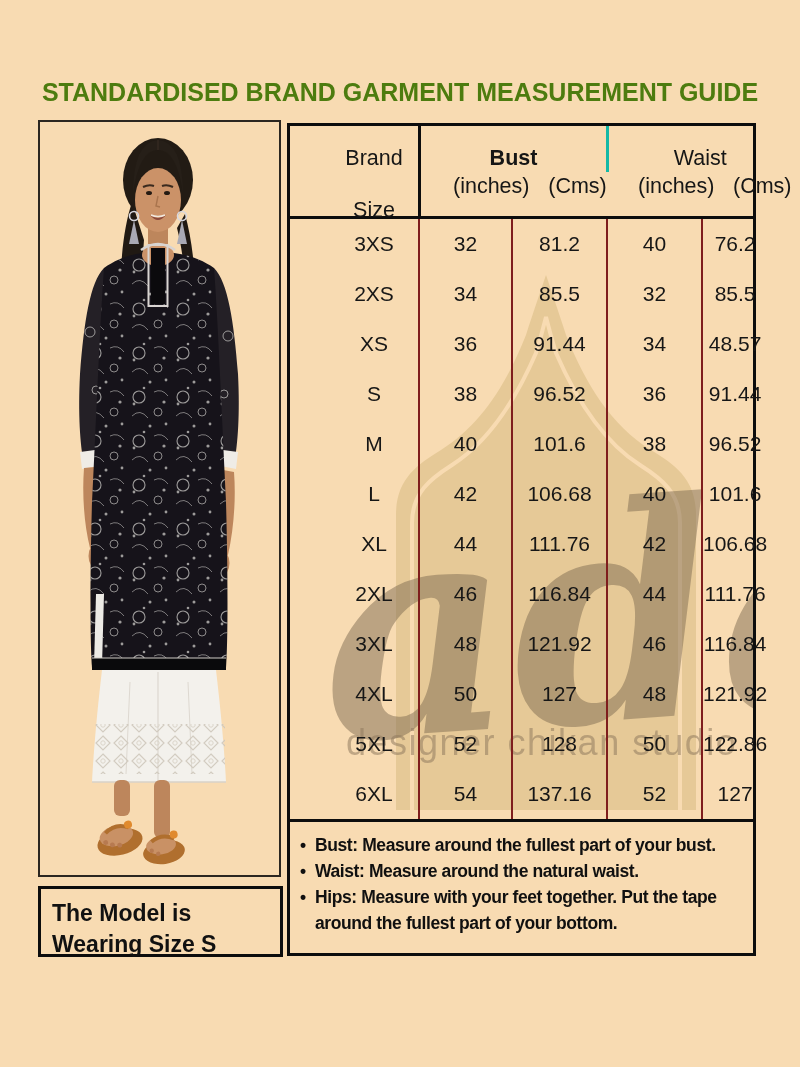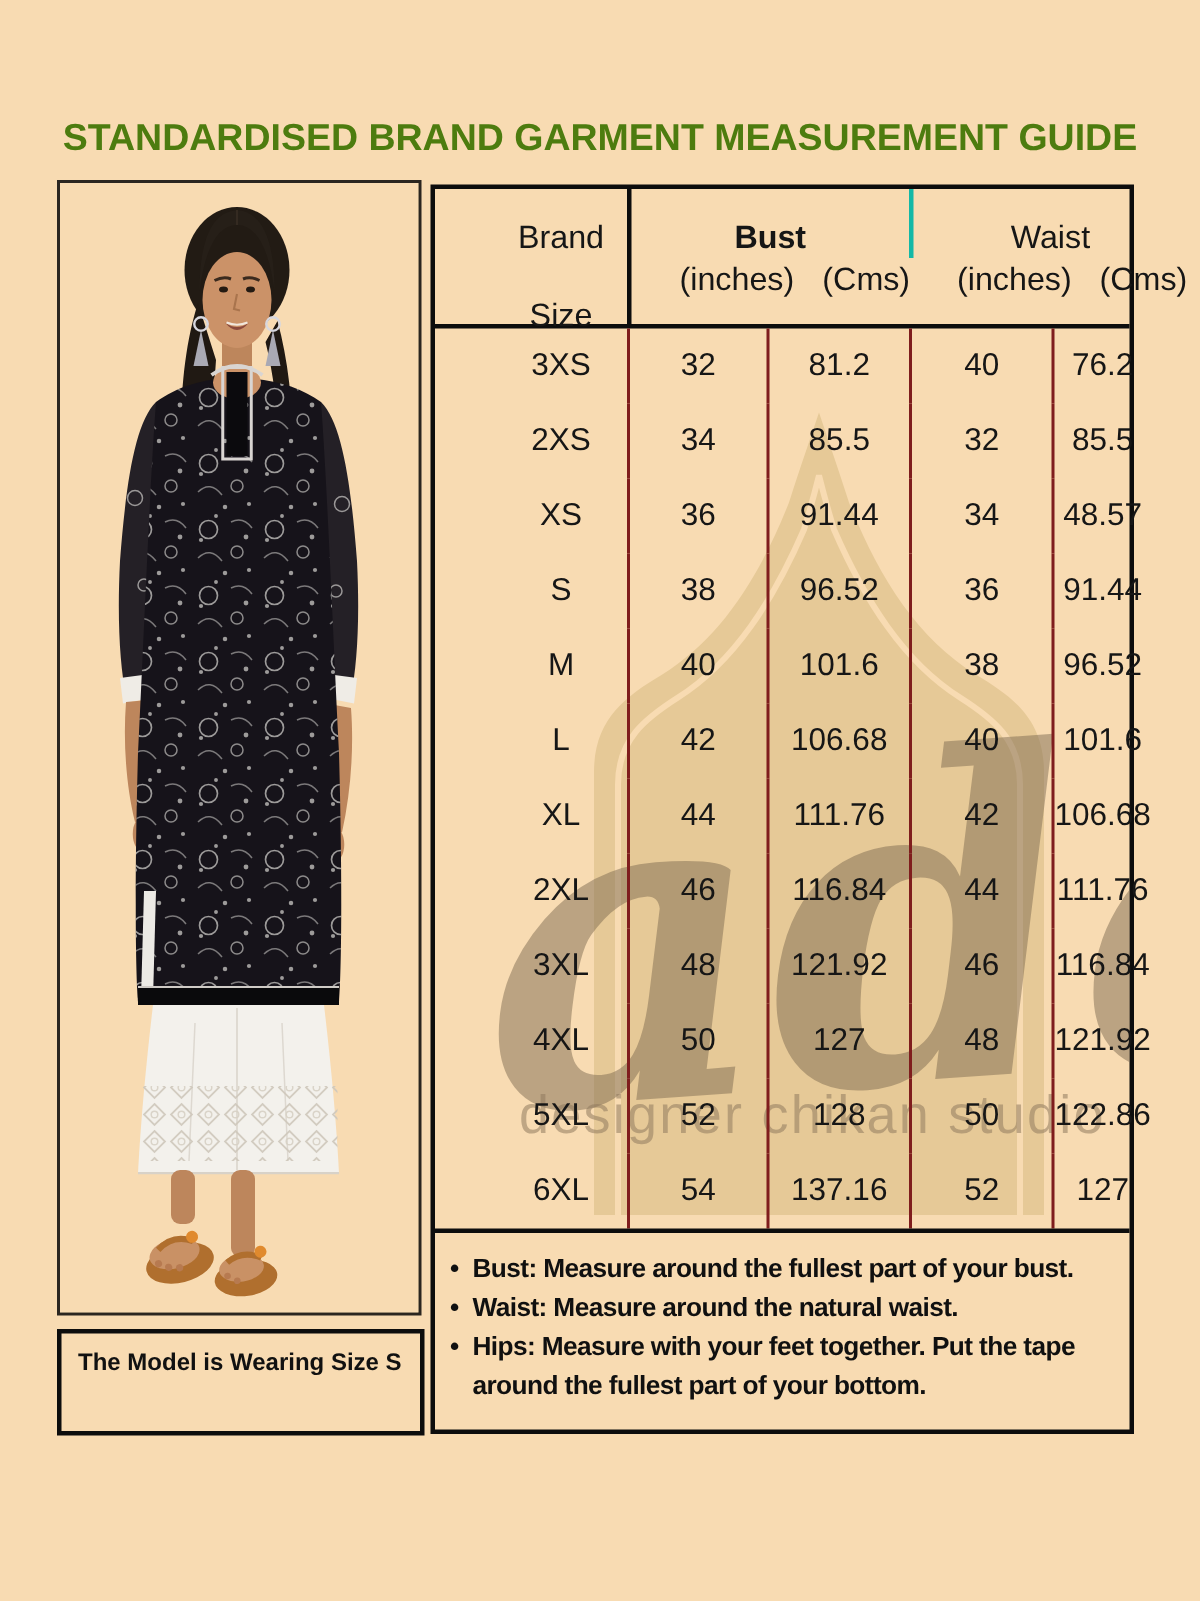--- a/index.html
+++ b/index.html
@@ -17,21 +17,21 @@
   }
   
   .photo-box{
     position:absolute;left:38px;top:120px;width:239px;height:753px;
     border:2px solid #2b2620;background:#f8dbb2;overflow:hidden;
   }
   .photo-box svg{display:block;width:100%;height:100%;}
   .caption-box{
     position:absolute;left:38px;top:886px;width:217px;height:47px;
     border:3px solid #0d0d0d;padding:9px 11px;
-    font-size:16px;font-weight:700;line-height:1.35;color:#111;
+    font-size:23px;font-weight:700;line-height:1.35;color:#111;
   }
   
   .size-table{
     position:absolute;left:287px;top:123px;width:463px;height:827px;
     border:3px solid #0d0d0d;display:flex;flex-direction:column;
   }
   .wm-layer{position:absolute;inset:0;overflow:hidden;z-index:0;pointer-events:none;}
   .wm-arch{position:absolute;left:96px;top:139px;}
   .wm-script{
     position:absolute;left:30px;top:348px;width:440px;text-align:center;

